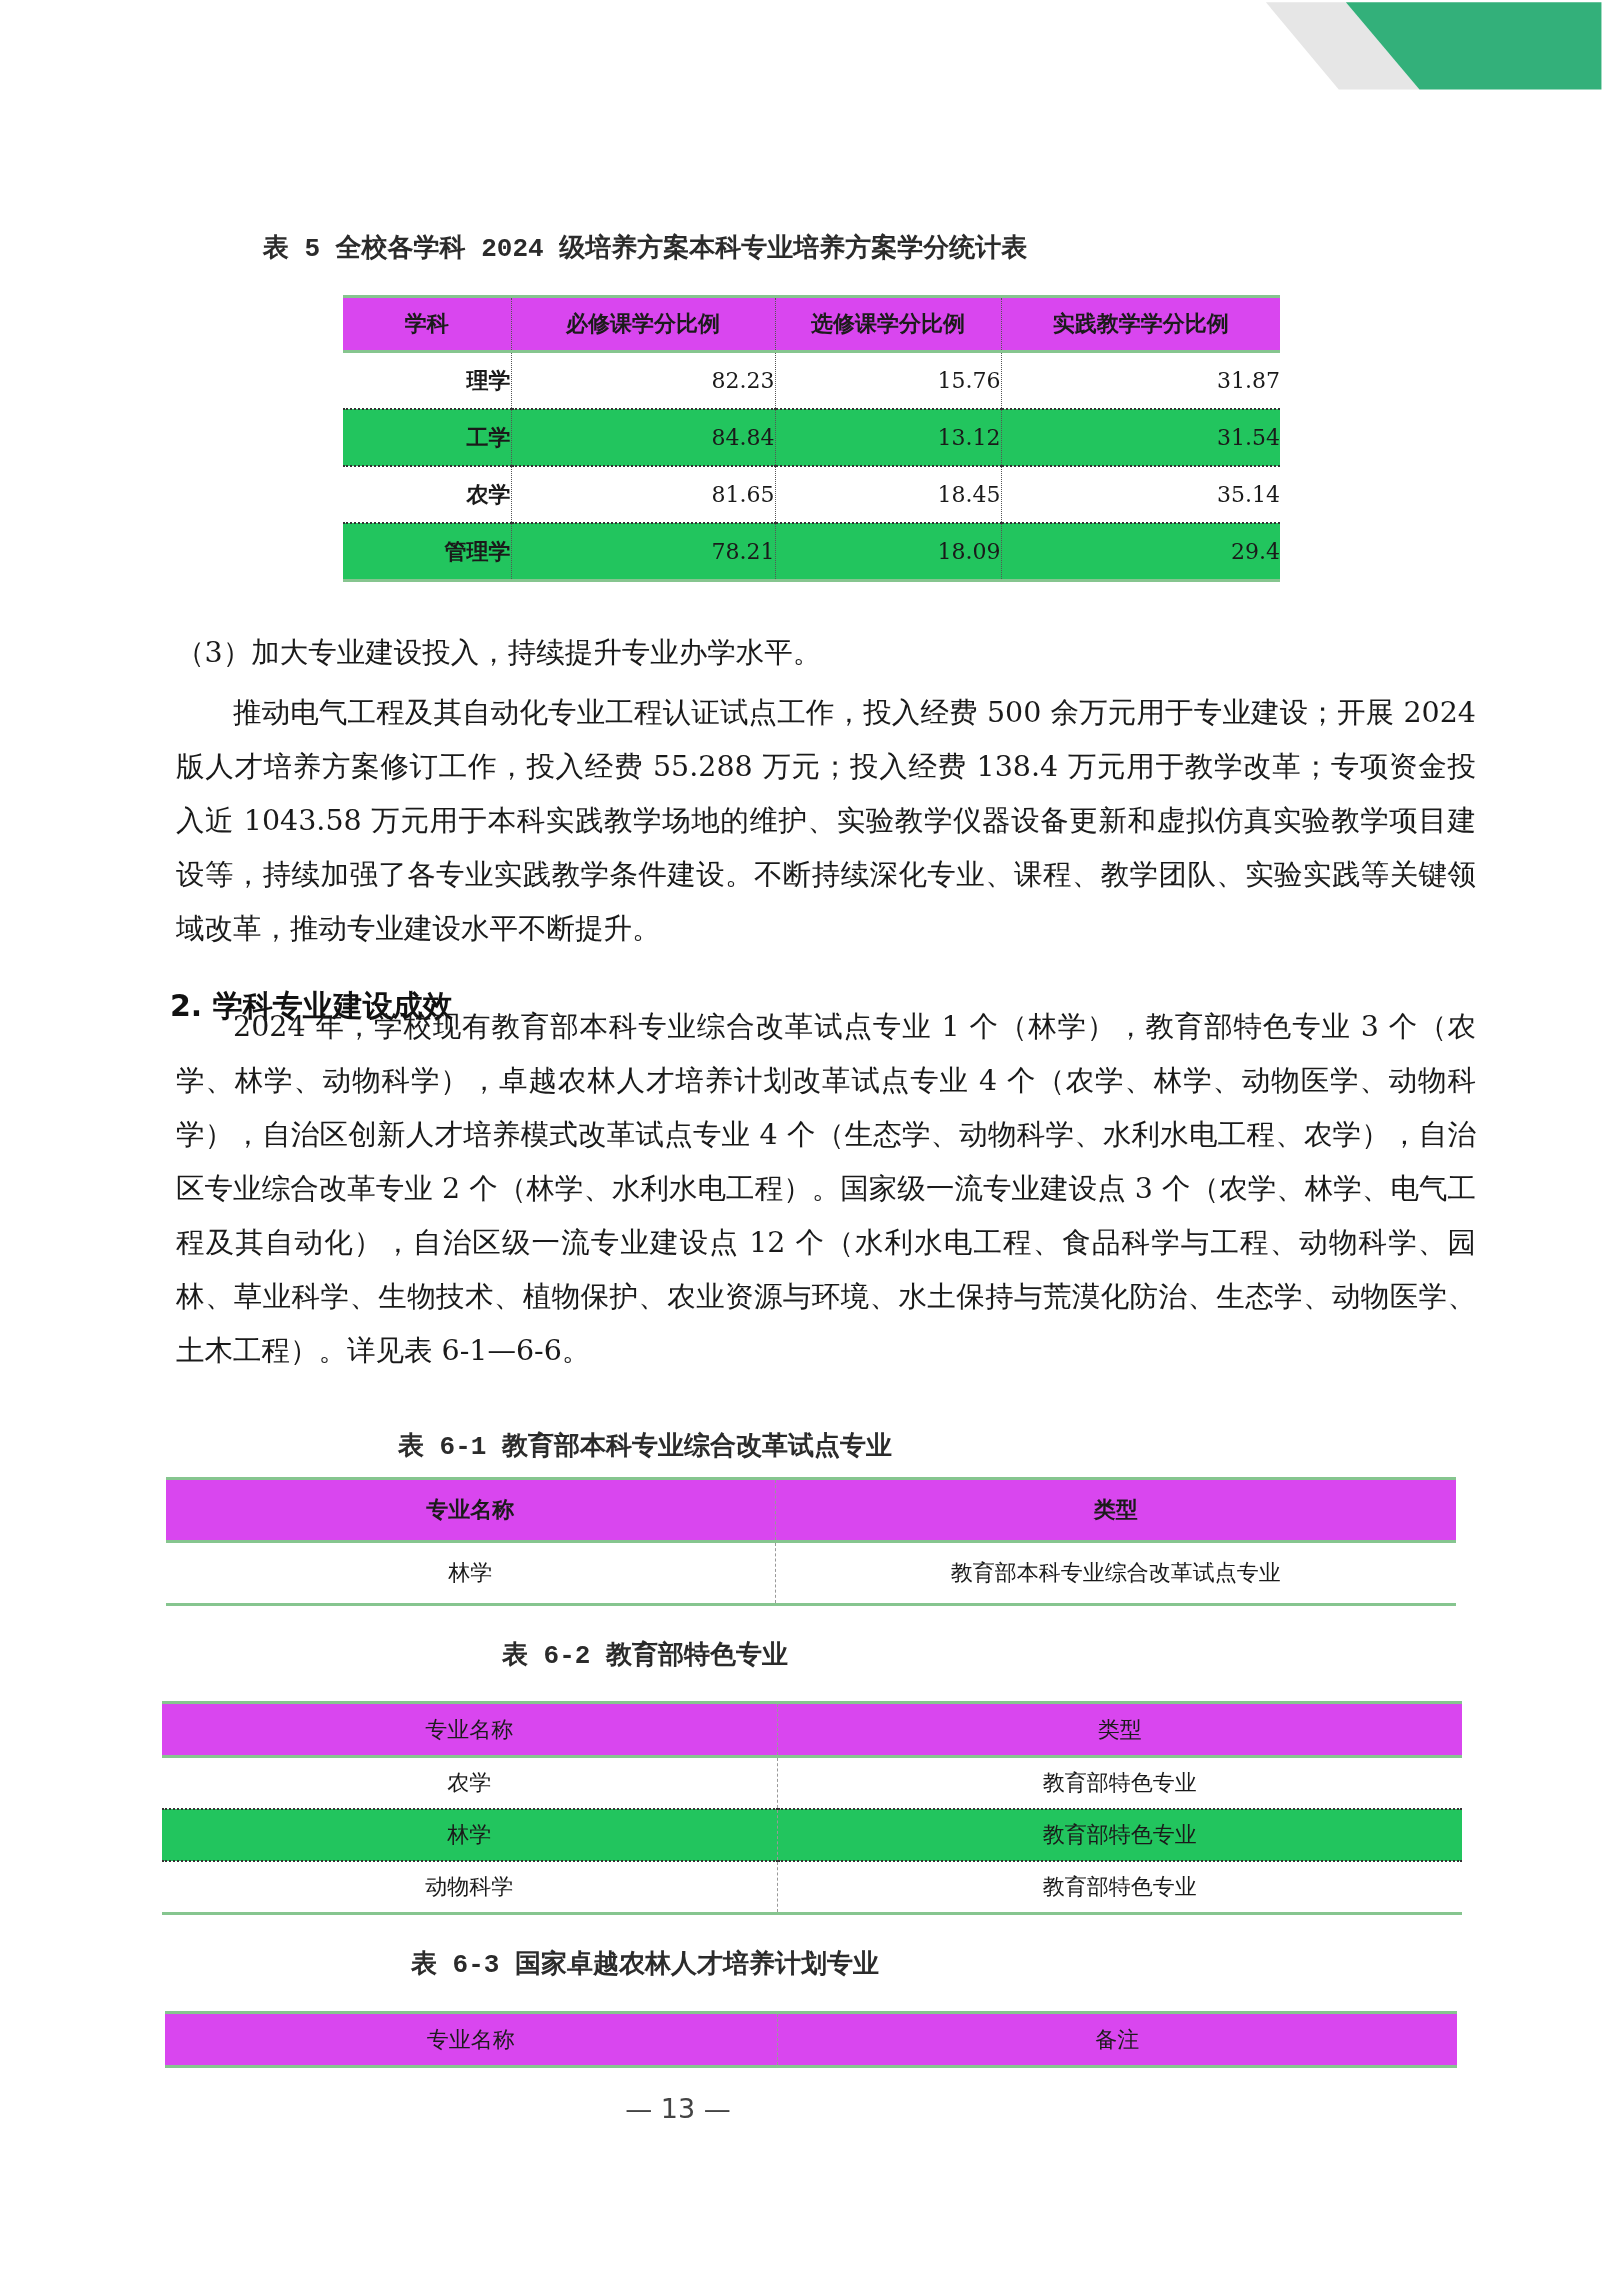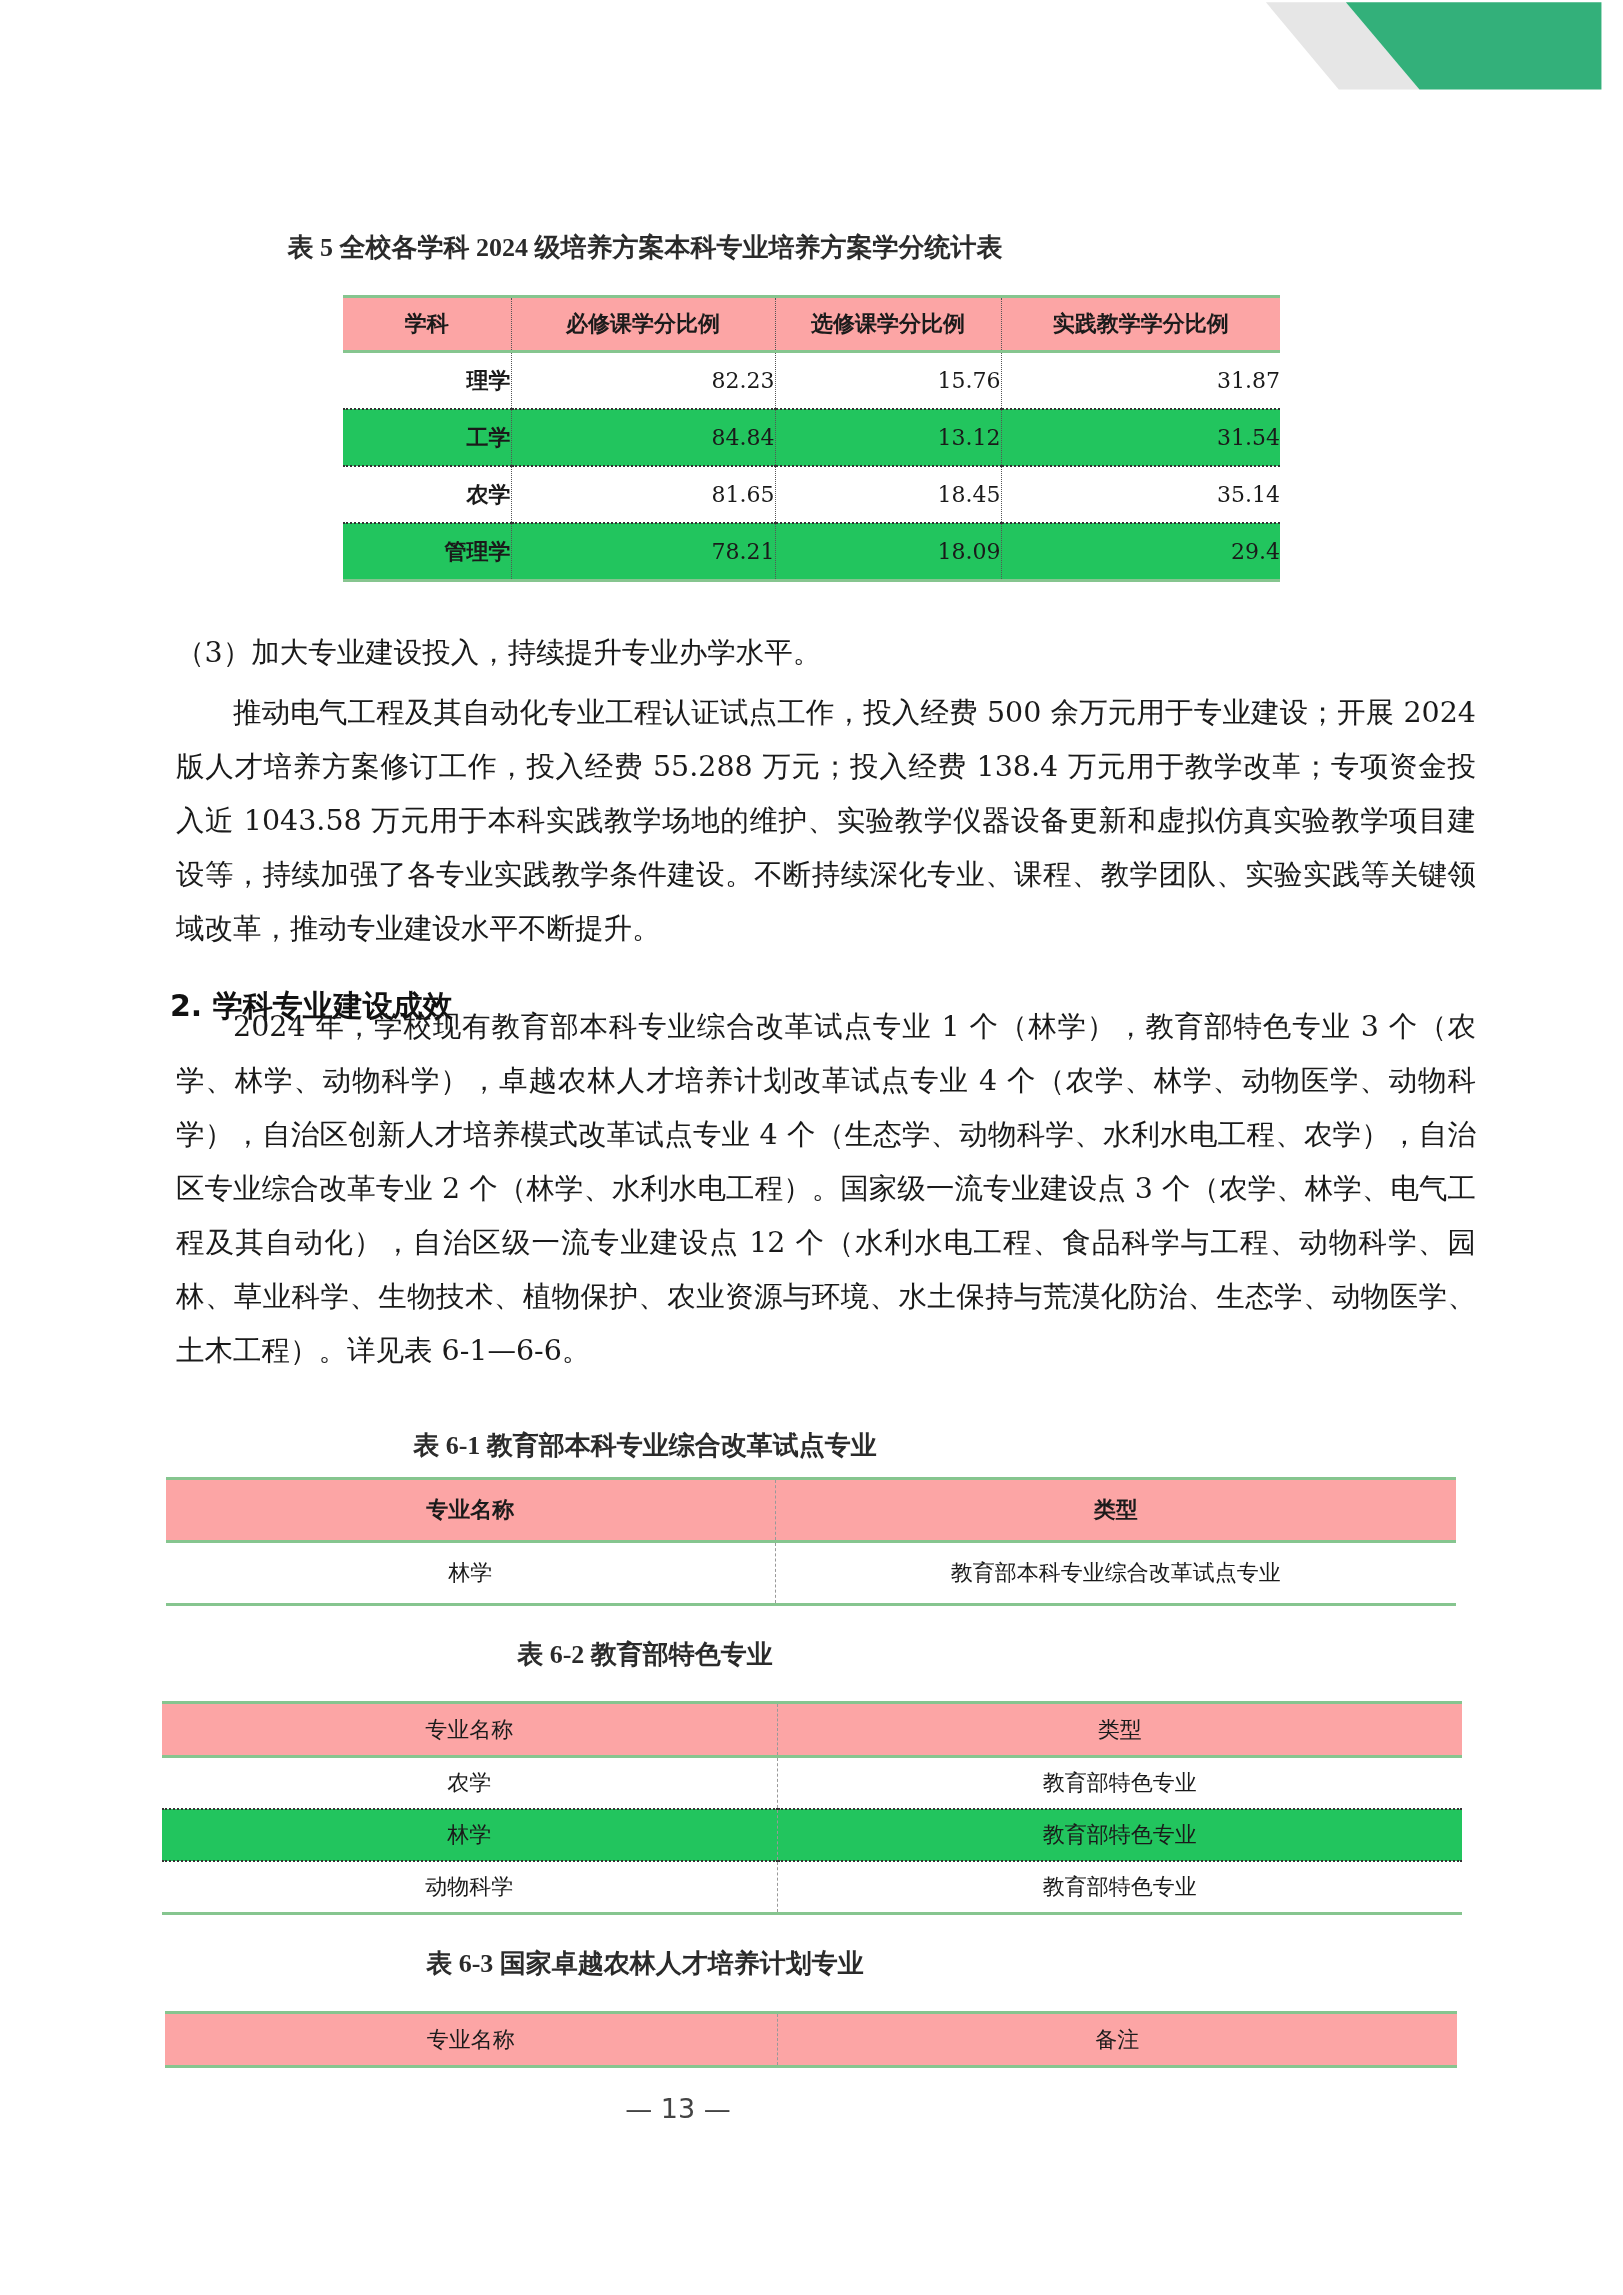--- a/index.html
+++ b/index.html
@@ -2,27 +2,27 @@
 <html style="font-size:12.7px"><head>
 <meta charset="utf-8">
 <style>
   html, body { margin: 0; padding: 0; background: #ffffff; }
   body { width: 1623px; height: 2295px; position: relative; overflow: hidden;
          font-family: "DejaVu Serif", "Liberation Serif", serif; color: #1a1a1a; }
 
   .corner-deco { position: absolute; top: 0; right: 0; width: 434px; height: 91px; }
 
   .caption { position: absolute; left: 0; width: 1290px; text-align: center;
-             font-family: Liberation Serif, serif;
+             font-family: Liberation Mono, monospace;
              font-weight: bold; font-size: 26px; color: #2b2b2b; }
 
   table.tbl { position: absolute; border-collapse: collapse; table-layout: fixed;
               font-family: "DejaVu Sans", "Liberation Sans", sans-serif; font-size: 22px; }
   table.tbl th, table.tbl td { text-align: center; vertical-align: middle; padding: 0; }
-  table.tbl thead tr { background: #fca5a5; }
+  table.tbl thead tr { background: #d946ef; }
   table.tbl thead th { border-top: 3.2px solid #86c58f; border-bottom: 3.2px solid #86c58f; font-weight: bold; color: #1b1b1b; }
   table.tbl tbody tr:last-child td { border-bottom: 3.2px solid #86c58f; }
   table.tbl th + th, table.tbl td + td { border-left: 1.6px dotted #555; }
   table.tbl tbody tr + tr td { border-top: 2.4px dotted #333; }
   table.tbl tbody tr.alt { background: #22c55e; }
   table.tbl .num { font-family: "DejaVu Serif", "Liberation Serif", serif; font-weight: normal; }
   table.tbl td.subj { font-weight: bold; }
 
   table.t5 { left: 343px; top: 295px; width: 937px; }
   table.t5 thead th { height: 52px; }

